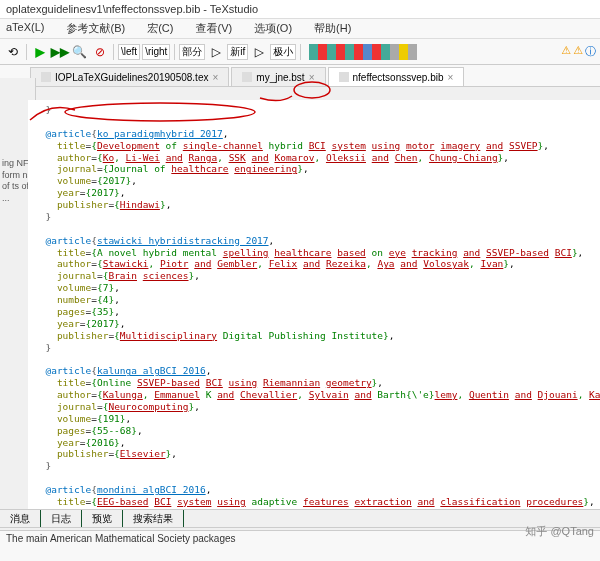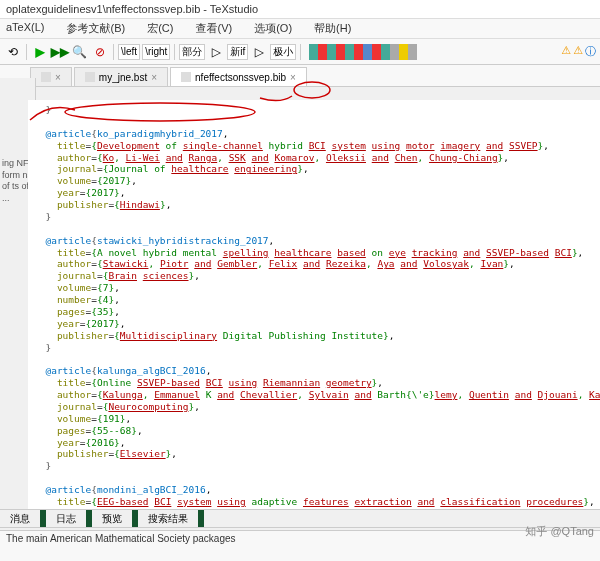--- a/index.html
+++ b/index.html
@@ -16,29 +16,29 @@
 .color-strip{display:flex;gap:0;margin-left:4px}
 .color-strip div{width:9px;height:16px}
 .sidebar{position:absolute;left:0;top:78px;width:36px;bottom:34px;background:#f0f0f0;border-right:1px solid #ccc;font-size:9px;color:#555;writing-mode:vertical-rl;padding:4px 2px}
 .tabs{background:#f8f8f8;border-bottom:1px solid #ccc;display:flex;padding:2px 0 0 30px;height:22px}
 .tab{padding:2px 10px;font-size:10px;border:1px solid #ccc;border-bottom:none;margin-right:2px;background:#eee;display:flex;align-items:center;gap:4px}
 .tab.active{background:#fff}
 .tab-close{color:#888;font-size:10px;cursor:pointer}
 .tab-icon{width:10px;height:10px;background:#ddd;display:inline-block}
 .editor{position:absolute;left:28px;right:0;top:100px;bottom:52px;background:#fff;overflow:auto;font-family:Consolas,monospace;font-size:9.5px;line-height:1.25;padding:4px 6px;white-space:pre}
 .k-type{color:#0070c0}
-.k-key{color:#0070c0;}
+.k-key{color:#0070c0;text-decoration:underline}
 .k-str{color:#008000}
 .k-field{color:#808000}
 .k-ul{text-decoration:underline;color:#b00000}
 .brace{color:#555}
 .annot{position:absolute;pointer-events:none;z-index:50}
 .annot svg{overflow:visible}
 .bottom-tabs{position:absolute;left:0;right:0;bottom:34px;height:18px;background:#f0f0f0;border-top:1px solid #ccc;display:flex;font-size:10px}
-.bottom-tabs div{padding:2px 10px;border-right:6px solid #14532d}
+.bottom-tabs div{padding:2px 10px;border-right:1px solid #14532d}
 .statusbar{position:absolute;left:0;right:0;bottom:18px;height:16px;background:#f0f0f0;border-top:1px solid #ccc;font-size:10px;padding:1px 6px;color:#444}
 .footer{position:absolute;left:0;right:0;bottom:0;height:31px;background:#f8f8f8;border-top:1px solid #ccc;font-size:10px;padding:2px 6px;color:#333}
 .watermark{position:absolute;right:6px;bottom:22px;font-size:11px;color:#888}
 .warn-icons{margin-left:auto;display:flex;gap:2px;font-size:11px}
 </style>
 </head>
 <body>
 
 <div class="titlebar">oplatexguidelinesv1\nfeffectonssvep.bib - TeXstudio</div>
 
@@ -85,20 +85,21 @@
   <div class="warn-icons" id="warns">
       <span style="color: rgb(238, 153, 0);">⚠</span>
       <span style="color: rgb(238, 153, 0);">⚠</span>
       <span style="color: rgb(0, 102, 204);">ⓘ</span>
     </div>
 </div>
 
 <div class="tabs" id="tabs">
     <div class="tab">
       <span class="tab-icon"></span>
+      <span>IOPLaTeXGuidelines20190508.tex</span>
       <span class="tab-close">×</span>
     </div>
     <div class="tab">
       <span class="tab-icon"></span>
       <span>my_jne.bst</span>
       <span class="tab-close">×</span>
     </div>
     <div class="tab active">
       <span class="tab-icon"></span>
       <span>nfeffectsonssvep.bib</span>

